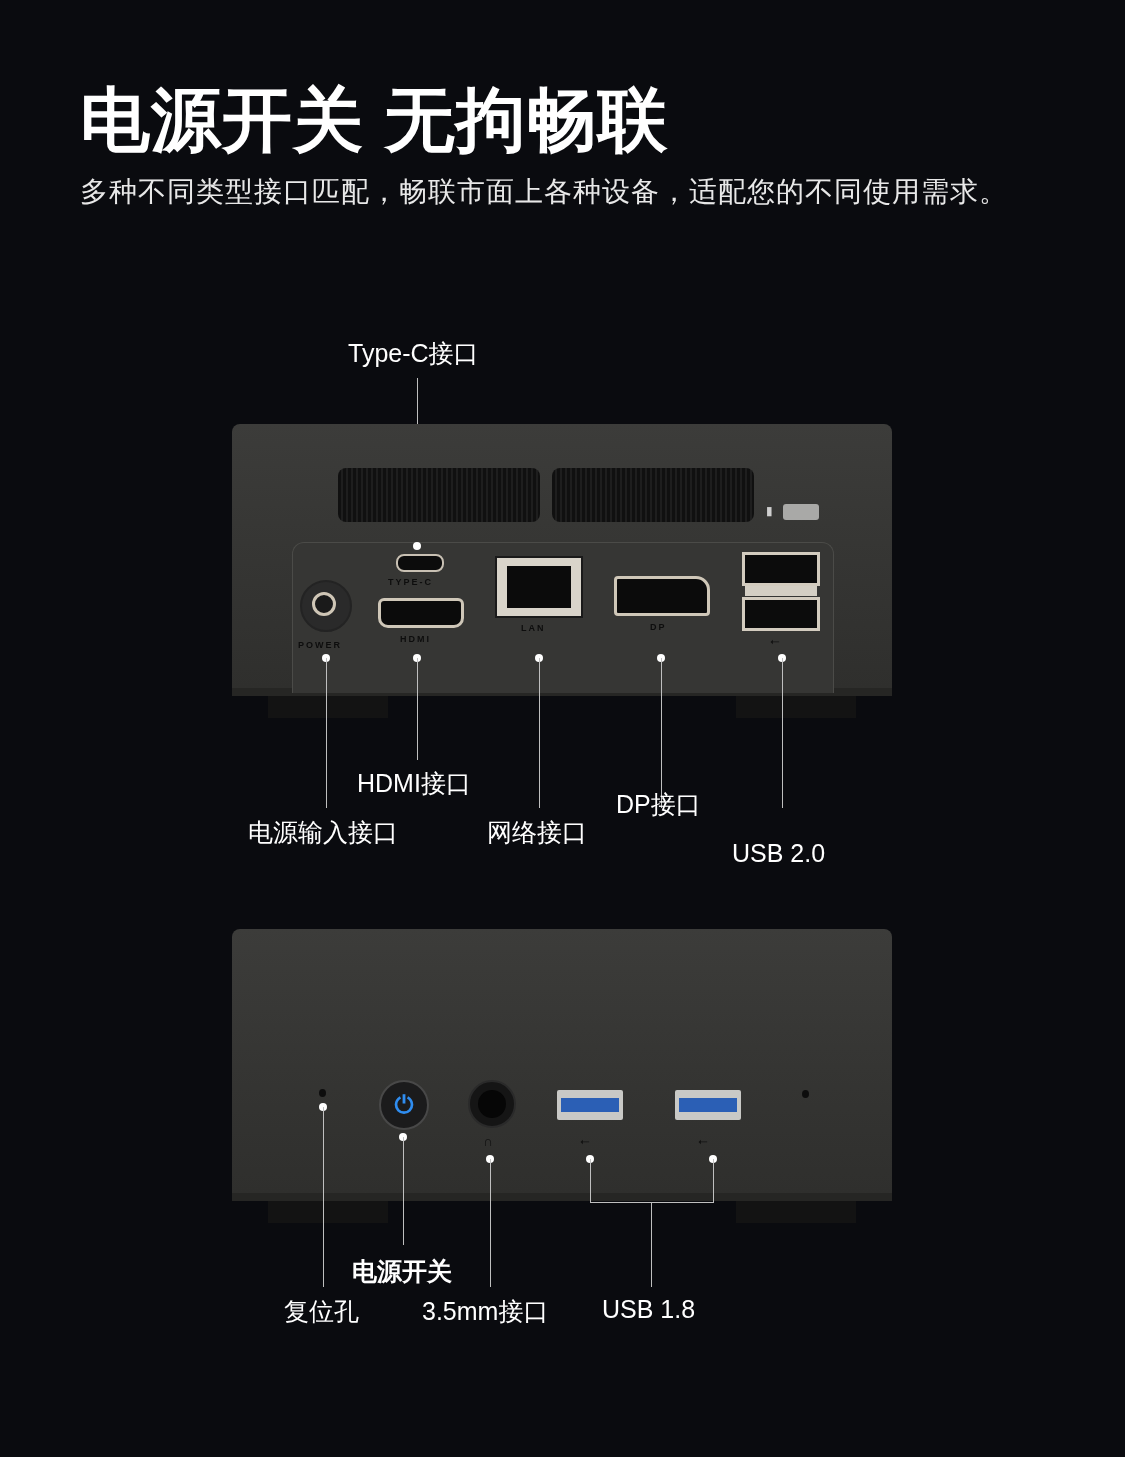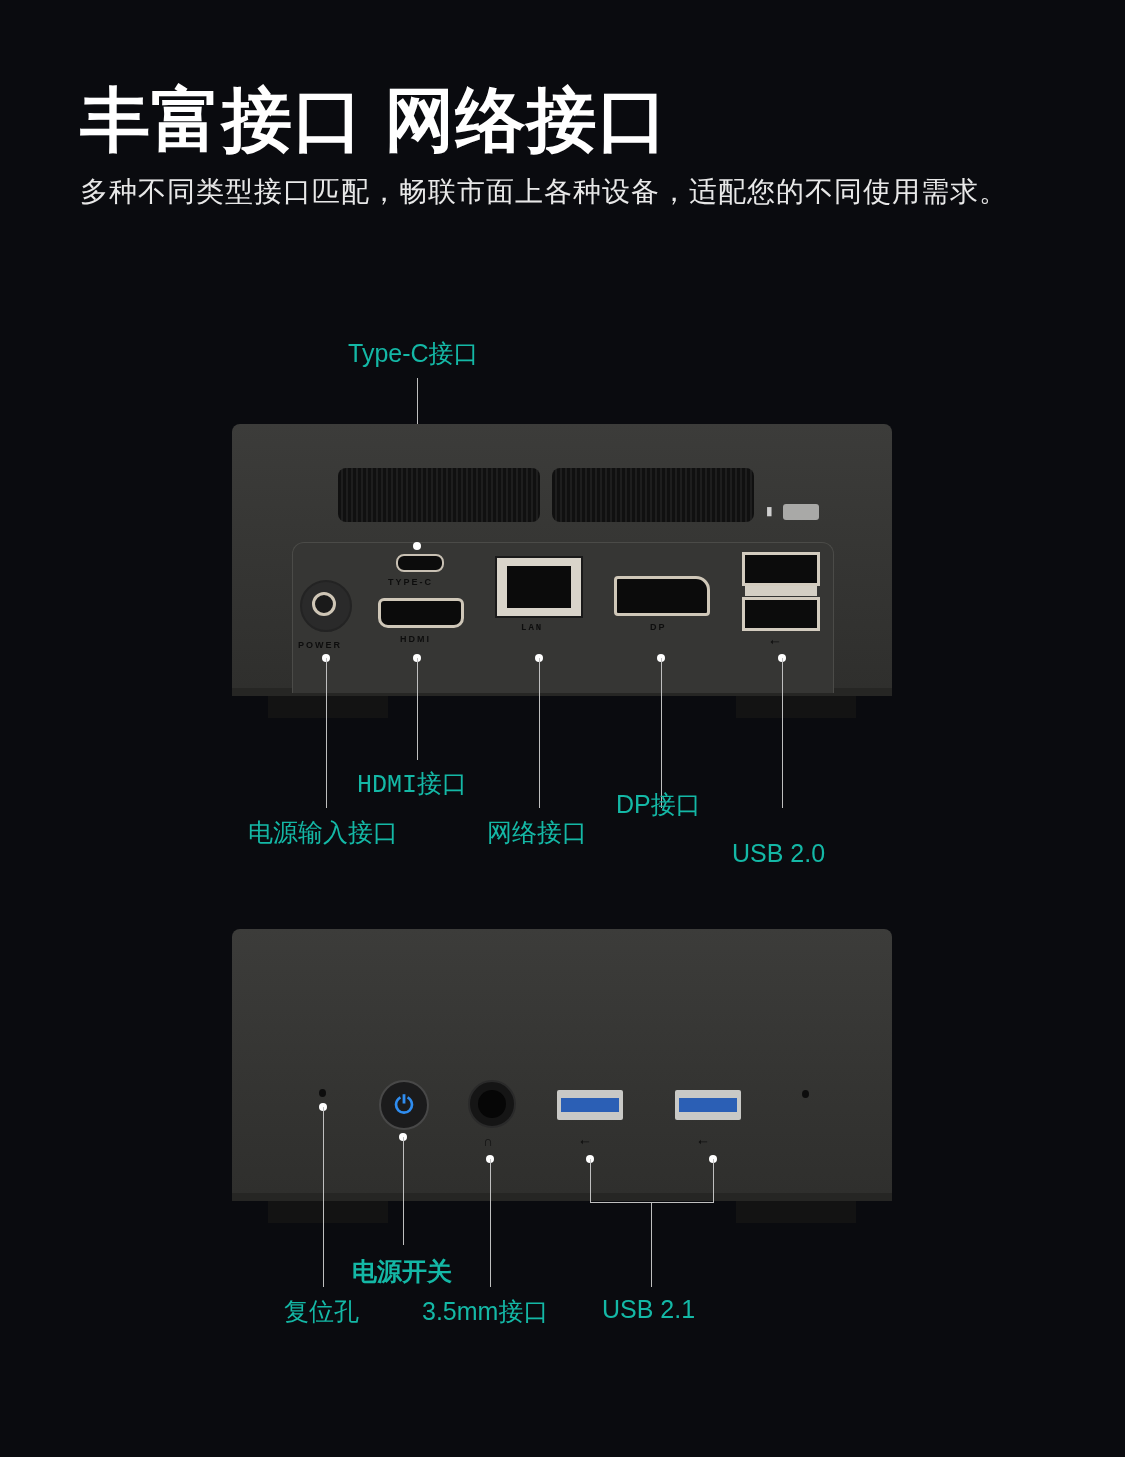--- a/index.html
+++ b/index.html
@@ -9,21 +9,21 @@
     position:relative; overflow:hidden;
   }
   .title {
     position:absolute; left:80px; top:80px; font-size:70px; font-weight:bold;
     letter-spacing:1px; line-height:80px; color:#fff;
   }
   .subtitle {
     position:absolute; left:80px; top:168px; width:960px; font-size:28px;
     line-height:48px; color:#e8e8e8; letter-spacing:1px;
   }
-  .label { position:absolute; font-size:25px; color:#14b8a6; white-space:nowrap; }
+  .label { position:absolute; font-size:25px; color:#ffffff; white-space:nowrap; }
   .vline { position:absolute; width:1px; background:#bfbfbf; }
   .hline { position:absolute; height:1px; background:#bfbfbf; }
   .dot { position:absolute; width:8px; height:8px; border-radius:50%; background:#fff; margin-left:-4px; margin-top:-4px; }
 
   
   .device {
     position:absolute; left:232px; width:660px; border-radius:8px 8px 0 0;
     background:linear-gradient(180deg,#3c3c3a 0%,#343432 60%,#2f2f2d 100%);
   }
   .device .foot {
@@ -59,21 +59,21 @@
   .p-btn { position:absolute; width:46px; height:46px; border-radius:50%; background:#1b1b1c; border:2px solid #484848; display:flex; align-items:center; justify-content:center; color:#2f8df0; font-size:24px; font-weight:bold; }
   .p-audio { position:absolute; width:44px; height:44px; border-radius:50%; background:#151515; border:2px solid #2a2a2a; }
   .p-audio::after { content:""; position:absolute; left:8px; top:8px; width:28px; height:28px; border-radius:50%; background:#060606; }
   .p-hole { position:absolute; width:7px; height:8px; border-radius:50%; background:#0d0d0d; }
   .usb-glyph { position:absolute; font-size:12px; color:#111; }
   .hp-glyph { position:absolute; font-size:14px; color:#111; }
 </style>
 </head>
 <body>
 
-<div class="title">丰富接口 网络接口</div>
+<div class="title">电源开关 无拘畅联</div>
 <div class="subtitle">多种不同类型接口匹配，畅联市面上各种设备，适配您的不同使用需求。</div>
 
 <div class="label" style="left:348px;top:337px;">Type-C接口</div>
 <div class="vline" style="left:417px;top:378px;height:168px;"></div>
 
 <div class="device" style="top:424px;height:264px;">
   <div class="foot" style="left:36px;"></div>
   <div class="foot" style="right:36px;"></div>
   <div class="base"></div>
 
@@ -87,21 +87,21 @@
   <div class="p-typec" style="left:164px;top:130px;"></div>
   <span class="port-caption" style="left:156px;top:153px;">TYPE-C</span>
 
   <div class="p-power" style="left:68px;top:156px;"></div>
   <span class="port-caption" style="left:66px;top:216px;">POWER</span>
 
   <div class="p-hdmi" style="left:146px;top:174px;"></div>
   <span class="port-caption" style="left:168px;top:210px;">HDMI</span>
 
   <div class="p-lan" style="left:263px;top:132px;"></div>
-  <span class="port-caption" style="left:289px;top:199px;font-family:Liberation Mono, monospace;">LAN</span>
+  <span class="port-caption" style="left:289px;top:199px;">LAN</span>
 
   <div class="p-dp" style="left:382px;top:152px;"></div>
   <span class="port-caption" style="left:418px;top:198px;">DP</span>
 
   <div class="p-usb2" style="left:510px;top:128px;"></div>
   <div class="usb-sep" style="left:513px;top:162px;"></div>
   <div class="p-usb2" style="left:510px;top:173px;"></div>
   <span class="usb-glyph" style="left:538px;top:210px;">⭠</span>
 </div>
 
@@ -111,21 +111,21 @@
 <div class="dot" style="left:539px;top:658px;"></div>
 <div class="dot" style="left:661px;top:658px;"></div>
 <div class="dot" style="left:782px;top:658px;"></div>
 
 <div class="vline" style="left:326px;top:658px;height:150px;"></div>
 <div class="vline" style="left:417px;top:658px;height:102px;"></div>
 <div class="vline" style="left:539px;top:658px;height:150px;"></div>
 <div class="vline" style="left:661px;top:658px;height:150px;"></div>
 <div class="vline" style="left:782px;top:658px;height:150px;"></div>
 
-<div class="label" style="left:357px;top:767px;font-family:Liberation Mono, monospace;">HDMI接口</div>
+<div class="label" style="left:357px;top:767px;">HDMI接口</div>
 <div class="label" style="left:248px;top:816px;text-align:right;">电源输入接口</div>
 <div class="label" style="left:487px;top:816px;">网络接口</div>
 <div class="label" style="left:616px;top:788px;">DP接口</div>
 <div class="label" style="left:732px;top:839px;">USB 2.0</div>
 
 <div class="device" style="top:929px;height:264px;">
   <div class="foot" style="left:36px;"></div>
   <div class="foot" style="right:36px;"></div>
   <div class="base"></div>
 
@@ -154,13 +154,13 @@
 <div class="vline" style="left:403px;top:1137px;height:108px;"></div>
 <div class="vline" style="left:490px;top:1159px;height:128px;"></div>
 <div class="vline" style="left:590px;top:1159px;height:43px;"></div>
 <div class="vline" style="left:713px;top:1159px;height:43px;"></div>
 <div class="hline" style="left:590px;top:1202px;width:124px;"></div>
 <div class="vline" style="left:651px;top:1202px;height:85px;"></div>
 
 <div class="label" style="left:352px;top:1255px;font-weight:bold;">电源开关</div>
 <div class="label" style="left:284px;top:1295px;font-family:Liberation Serif, serif;">复位孔</div>
 <div class="label" style="left:422px;top:1295px;">3.5mm接口</div>
-<div class="label" style="left:602px;top:1295px;">USB 2.1</div>
+<div class="label" style="left:602px;top:1295px;">USB 1.8</div>
 
 </body></html>

